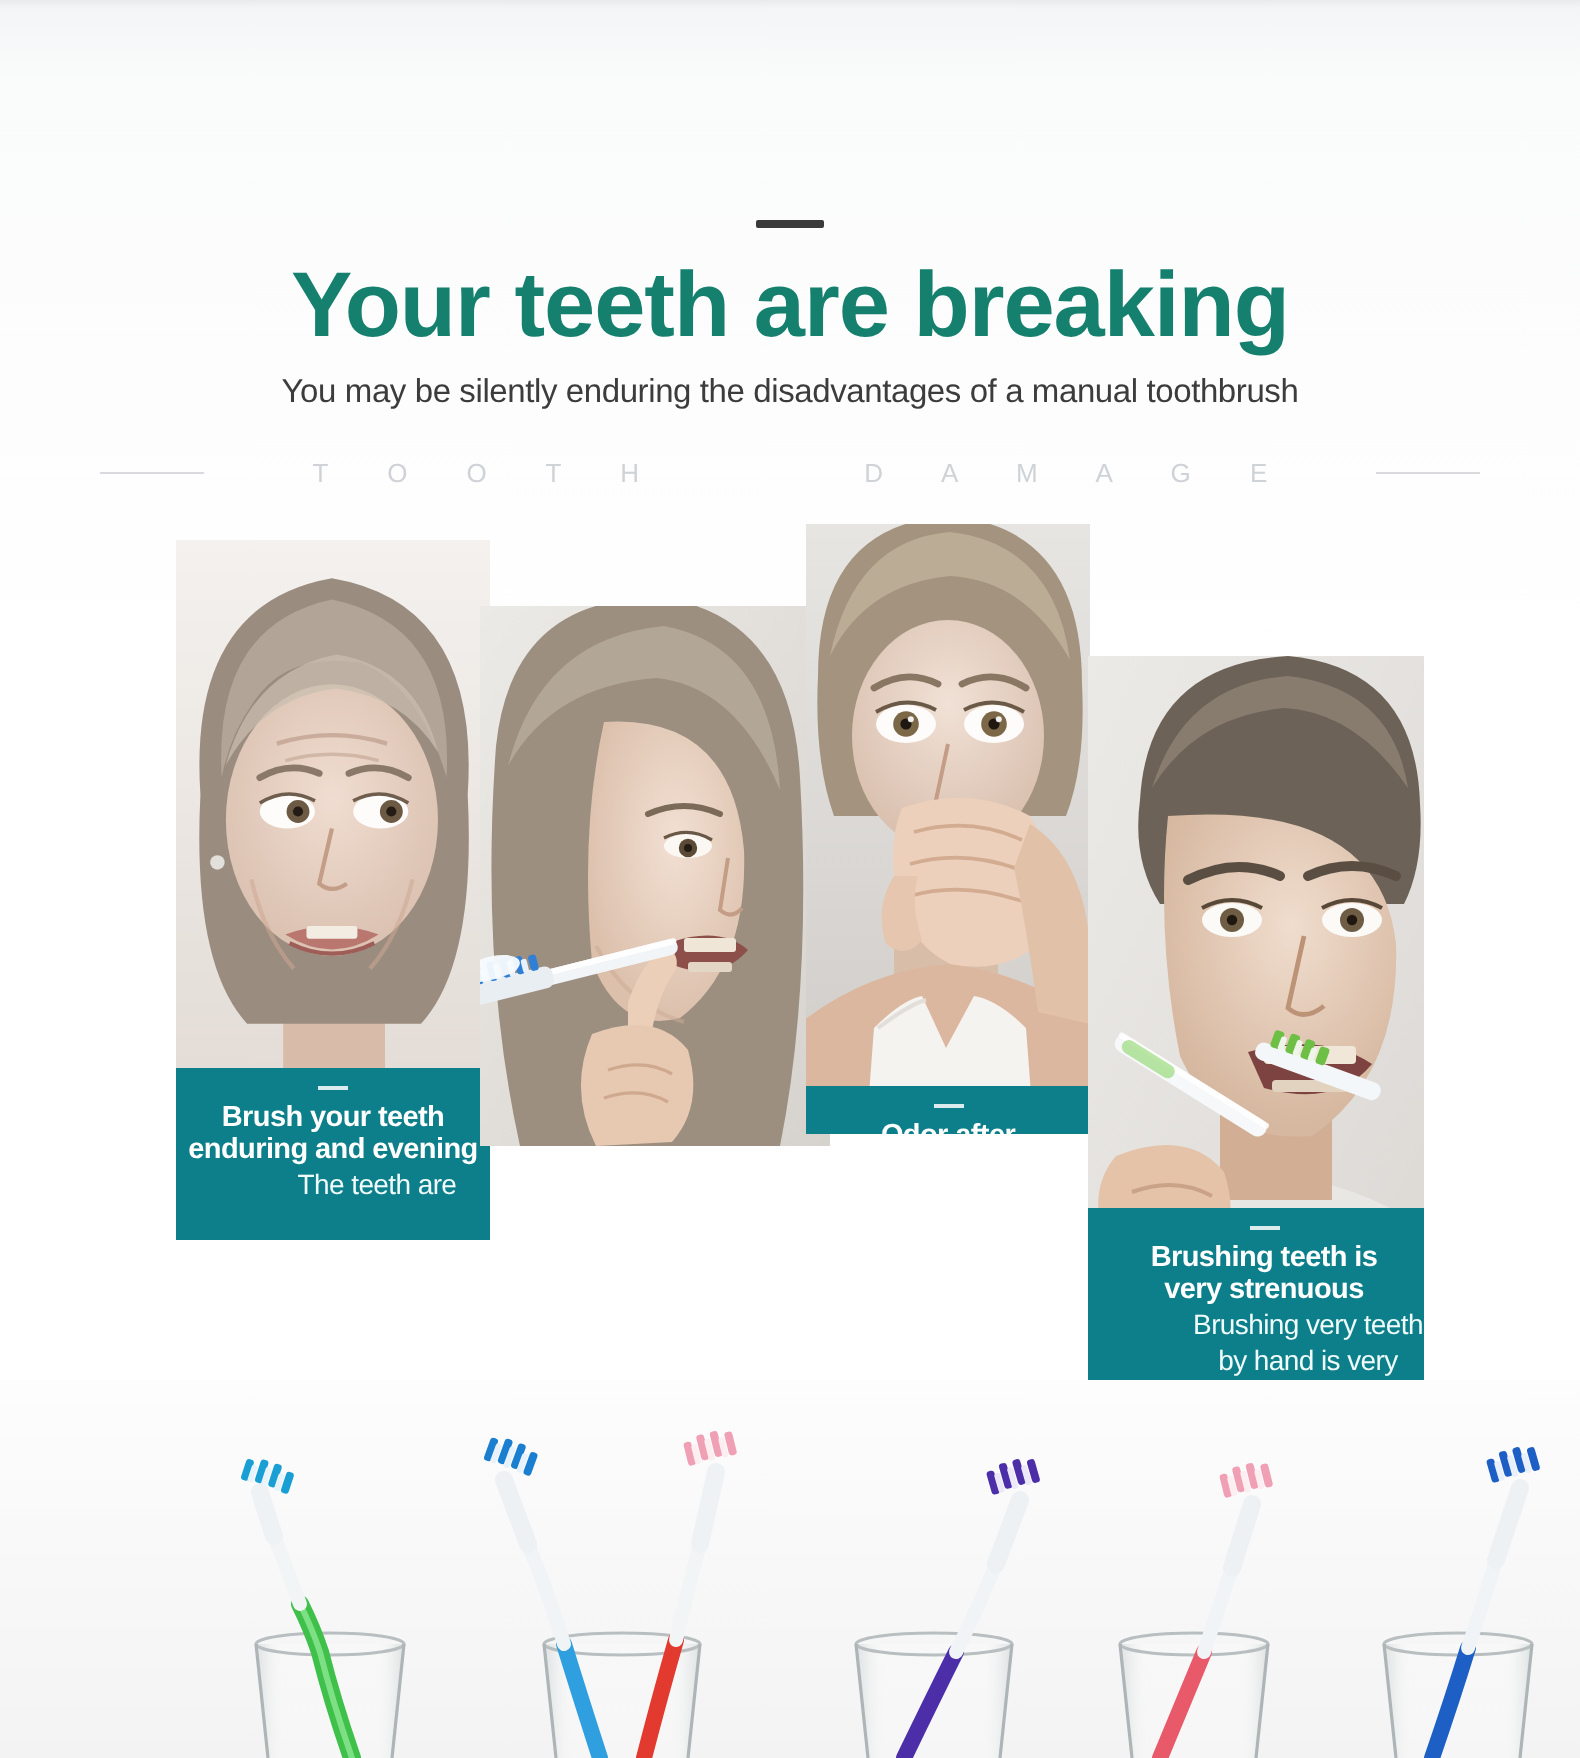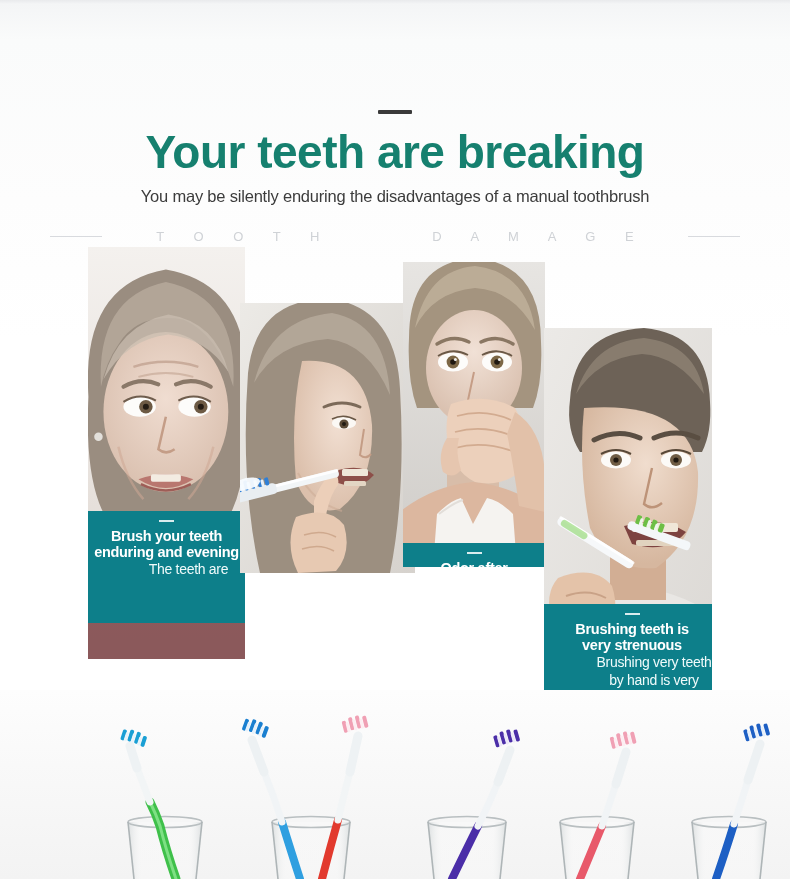--- a/index.html
+++ b/index.html
@@ -160,21 +160,21 @@
     <p class="subhead">You may be silently enduring the disadvantages of a manual toothbrush</p>
     <div class="eyebrow-row">
       <span class="eyebrow-rule"></span>
       <span class="eyebrow-text">T O O T H      D A M A G E</span>
       <span class="eyebrow-rule"></span>
     </div>
   </div>
 
   <div class="collage">
 
-    <div class="panel" style="left:88px; top:247px; width:157px; height:412px;">
+    <div class="panel" style="left:88px; top:270px; width:157px; height:350px;">
       <div class="photo">
         <svg viewBox="0 0 157 330" preserveAspectRatio="xMidYMid slice">
           <defs>
             <linearGradient id="p1bg" x1="0" y1="0" x2="0" y2="1">
               <stop offset="0" stop-color="#f4f1ee"></stop>
                 <stop offset="1" stop-color="#ded6d0"></stop>
             </linearGradient>
             <radialGradient id="p1skin" cx="0.5" cy="0.42" r="0.62">
               <stop offset="0" stop-color="#f0ddd1"></stop>
                 <stop offset="1" stop-color="#d9bfae"></stop>

